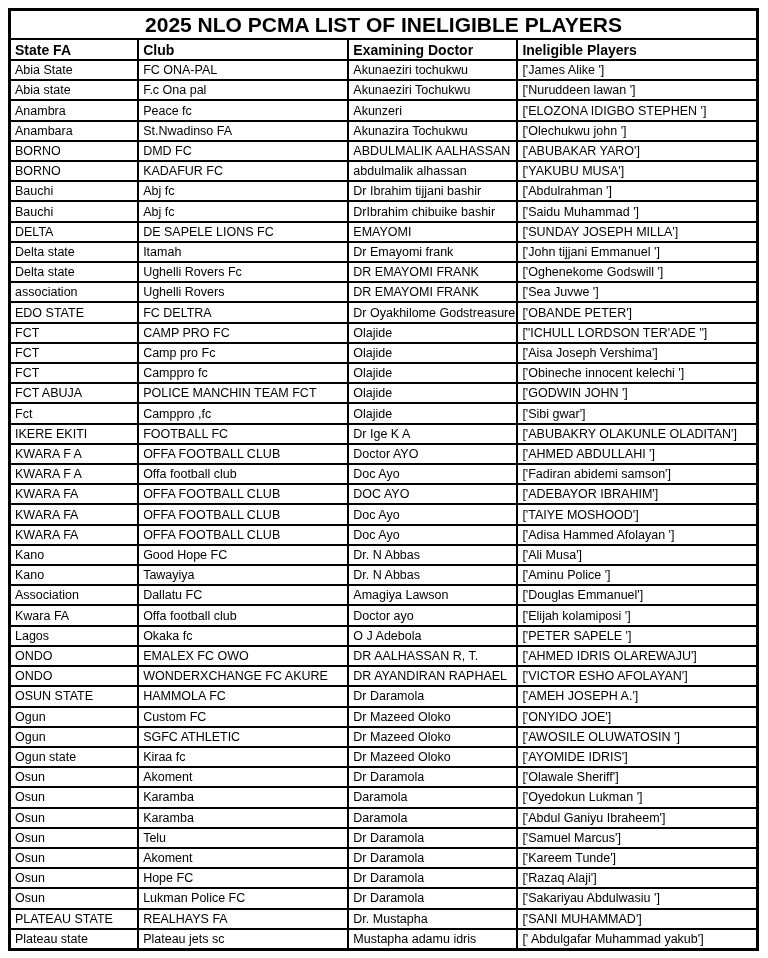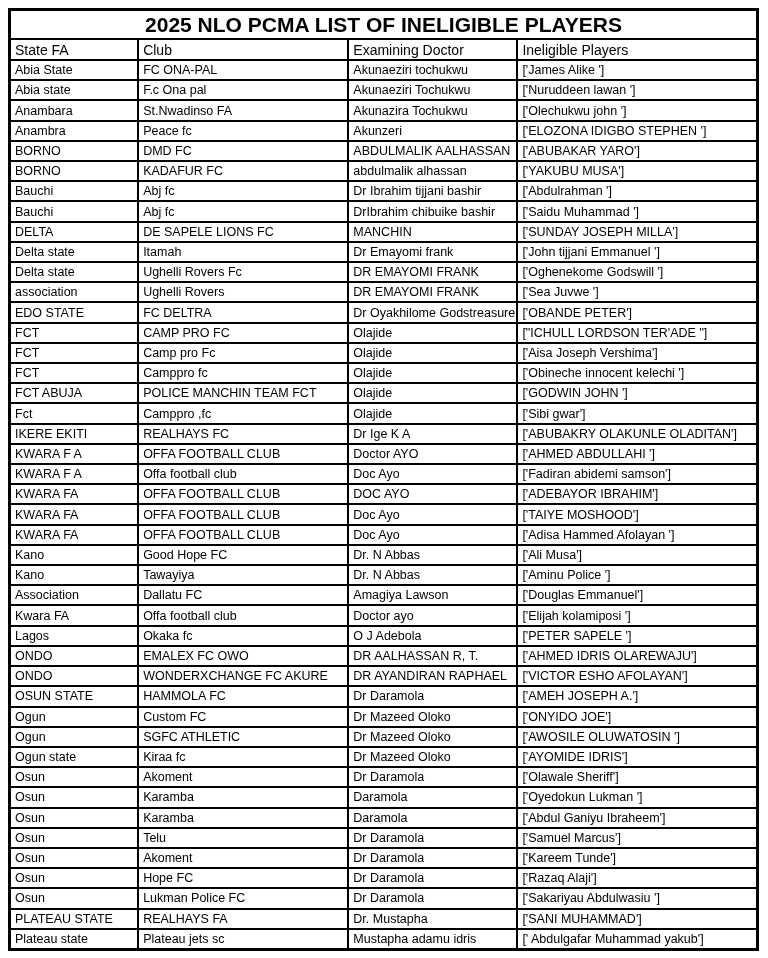--- a/index.html
+++ b/index.html
@@ -33,21 +33,21 @@
   }
   tr.title-row th {
     font-size: 21px;
     font-weight: bold;
     text-align: center;
     height: 27px;
     letter-spacing: 0px;
   }
   tr.header-row th {
     font-size: 14px;
-    font-weight: normal;
+    font-weight: bold;
     text-align: left;
     height: 19px;
   }
   tbody td {
     font-size: 12.5px;
     font-weight: normal;
     text-align: left;
     height: 18px;
   }
 </style>
@@ -80,32 +80,32 @@
           <td>Akunaeziri tochukwu</td>
           <td>['James Alike ']</td>
         </tr>
         <tr>
           <td>Abia state</td>
           <td>F.c Ona pal</td>
           <td>Akunaeziri Tochukwu</td>
           <td>['Nuruddeen lawan ']</td>
         </tr>
         <tr>
+          <td>Anambra</td>
+          <td>Peace fc</td>
+          <td>Akunzeri</td>
+          <td>['ELOZONA IDIGBO STEPHEN ']</td>
+        </tr>
+        <tr>
           <td>Anambara</td>
           <td>St.Nwadinso FA</td>
           <td>Akunazira Tochukwu</td>
           <td>['Olechukwu john ']</td>
         </tr>
         <tr>
-          <td>Anambra</td>
-          <td>Peace fc</td>
-          <td>Akunzeri</td>
-          <td>['ELOZONA IDIGBO STEPHEN ']</td>
-        </tr>
-        <tr>
           <td>BORNO</td>
           <td>DMD FC</td>
           <td>ABDULMALIK AALHASSAN</td>
           <td>['ABUBAKAR YARO']</td>
         </tr>
         <tr>
           <td>BORNO</td>
           <td>KADAFUR FC</td>
           <td>abdulmalik alhassan</td>
           <td>['YAKUBU MUSA']</td>
@@ -118,21 +118,21 @@
         </tr>
         <tr>
           <td>Bauchi</td>
           <td>Abj fc</td>
           <td>DrIbrahim chibuike bashir</td>
           <td>['Saidu Muhammad ']</td>
         </tr>
         <tr>
           <td>DELTA</td>
           <td>DE SAPELE LIONS FC</td>
-          <td>MANCHIN</td>
+          <td>EMAYOMI</td>
           <td>['SUNDAY JOSEPH MILLA']</td>
         </tr>
         <tr>
           <td>Delta state</td>
           <td>Itamah</td>
           <td>Dr Emayomi frank</td>
           <td>['John tijjani Emmanuel ']</td>
         </tr>
         <tr>
           <td>Delta state</td>
@@ -177,21 +177,21 @@
           <td>['GODWIN JOHN ']</td>
         </tr>
         <tr>
           <td>Fct</td>
           <td>Camppro ,fc</td>
           <td>Olajide</td>
           <td>['Sibi gwar']</td>
         </tr>
         <tr>
           <td>IKERE EKITI</td>
-          <td>REALHAYS FC</td>
+          <td>FOOTBALL FC</td>
           <td>Dr Ige K A</td>
           <td>['ABUBAKRY OLAKUNLE OLADITAN']</td>
         </tr>
         <tr>
           <td>KWARA F A</td>
           <td>OFFA FOOTBALL CLUB</td>
           <td>Doctor AYO</td>
           <td>['AHMED ABDULLAHI ']</td>
         </tr>
         <tr>

